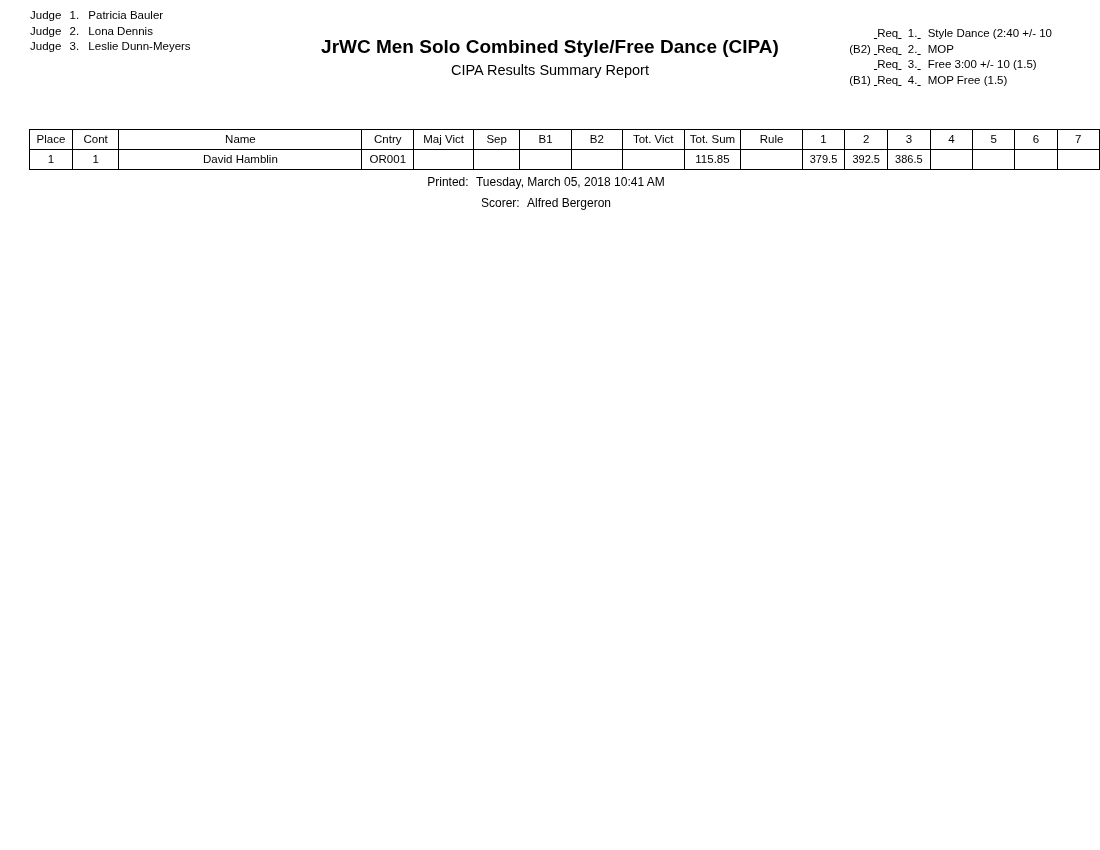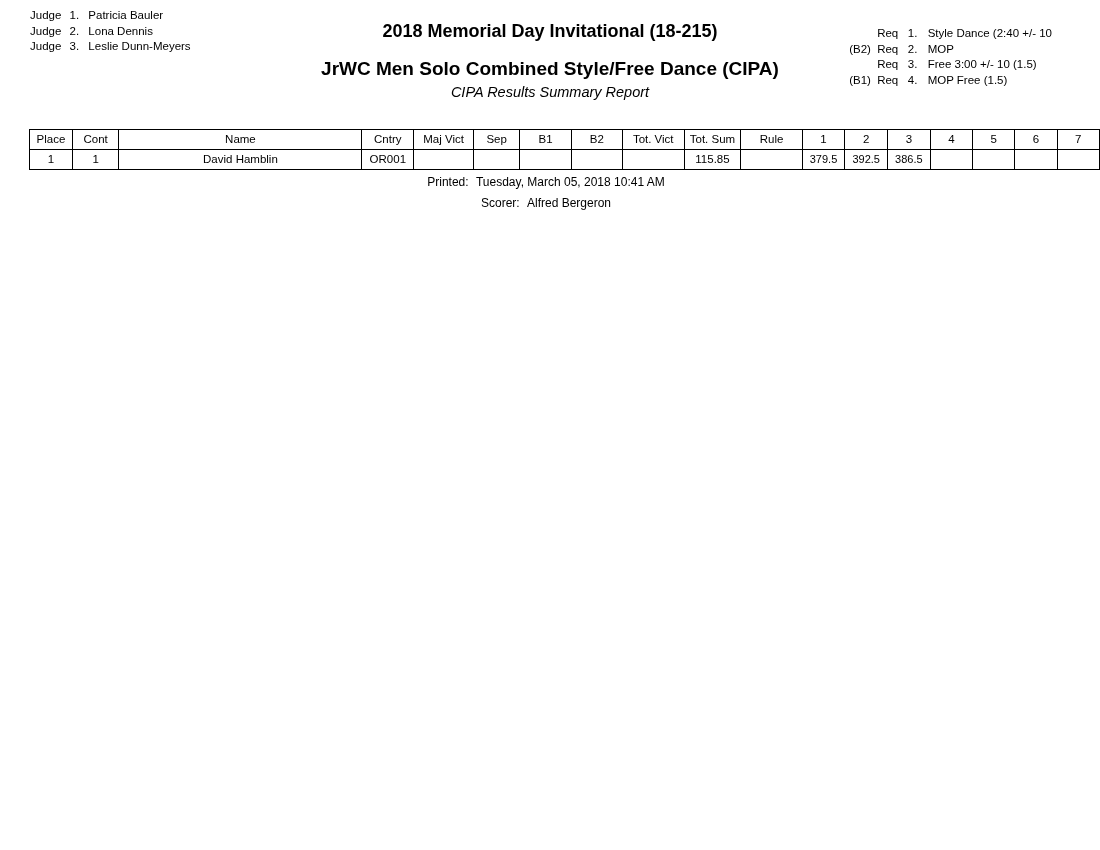--- a/index.html
+++ b/index.html
@@ -53,21 +53,20 @@
   .title-event {
     font-size: 19px;
     font-weight: bold;
     line-height: 24px;
     margin-top: 15px;
   }
   .title-report {
     font-size: 14.5px;
     line-height: 20px;
     margin-top: 1px;
-    font-style: italic;
   }
 
   
   .header-right {
     position: absolute;
     right: 48px;
     top: 20px;
     text-align: right;
   }
   .event-number {
@@ -76,21 +75,21 @@
     line-height: 22px;
     text-align: center;
     padding-right: 20px;
   }
   .req-list {
     margin-top: 6px;
     font-size: 11.5px;
     line-height: 15.5px;
     text-align: left;
   }
-  .req-row { white-space: nowrap; }
+  .req-row { white-space: nowrap; text-decoration: underline; }
   .req-bcode {
     display: inline-block;
     width: 28px;
     text-align: right;
     padding-right: 3px;
   }
   .req-word { display: inline-block; }
   .req-num { display: inline-block; width: 16px; text-align: right; }
   .req-text { display: inline-block; padding-left: 7px; }
 
@@ -163,21 +162,20 @@
     <span class="judge-name">Lona Dennis</span>
   </div>
   <div class="judge-row">
     <span class="judge-label">Judge</span>
     <span class="judge-num">3.</span>
     <span class="judge-name">Leslie Dunn-Meyers</span>
   </div>
 </div>
 
 <div class="header-center">
-  <div class="title-main">2018 Memorial Day Invitational (18-215)</div>
   <div class="title-event">JrWC Men Solo Combined Style/Free Dance (CIPA)</div>
   <div class="title-report">CIPA Results Summary Report</div>
 </div>
 
 <div class="header-right">
   <div class="req-list">
     <div class="req-row">
       <span class="req-bcode"></span>
       <span class="req-word">Req</span>
       <span class="req-num">1.</span>

